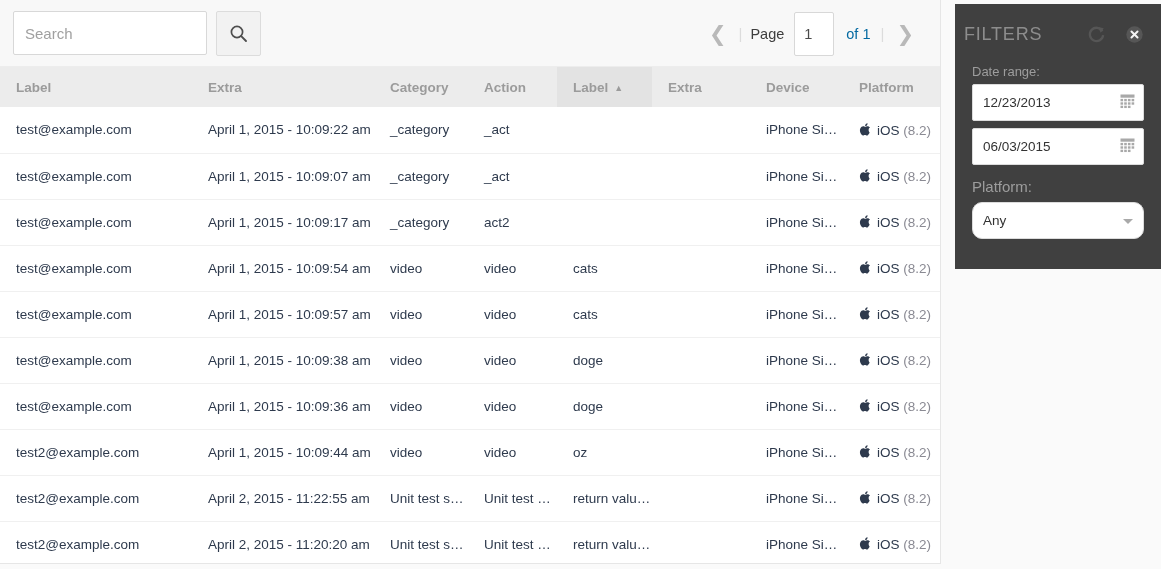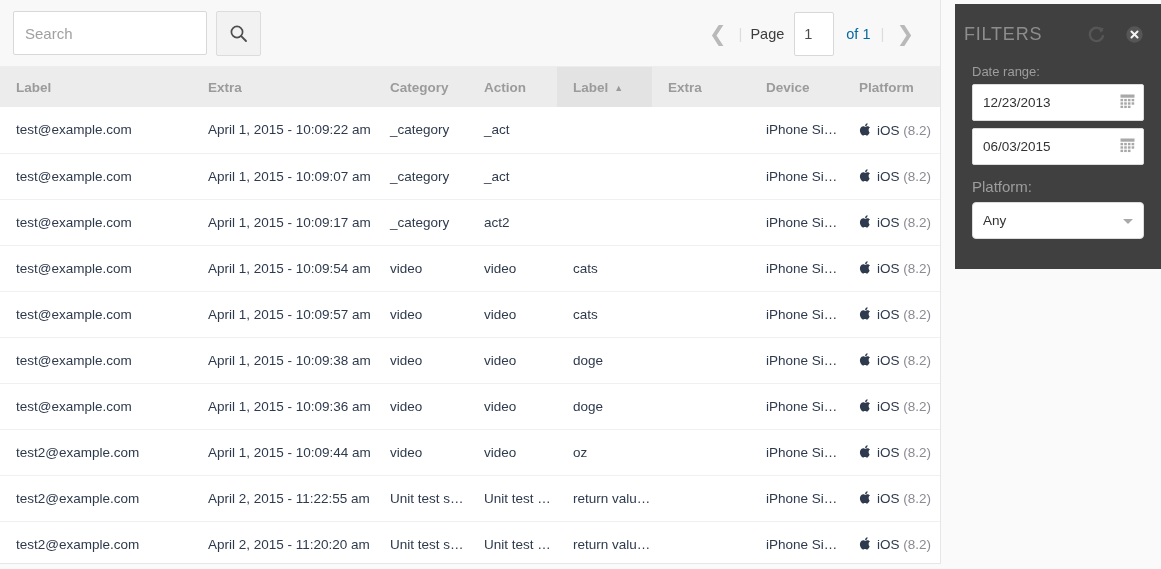--- a/index.html
+++ b/index.html
@@ -159,21 +159,21 @@
     font-size: 13.5px; color: #333;
     font-family: "Liberation Sans", sans-serif; outline: none;
   }
   .cal-ic { position: absolute; right: 8px; top: 50%; transform: translateY(-50%); cursor: pointer; }
   .flabel2 { font-size: 15px; color: #9d9d9d; margin: 13px 0 7px; }
   .select-field {
     position: relative;
     height: 37px;
     background: #fff;
     border: 1px solid #dcdcdc;
-    border-radius: 4px;
+    border-radius: 10px;
     display: flex; align-items: center;
     padding: 0 28px 0 10px;
     font-size: 13.5px; color: #333;
     cursor: pointer;
   }
   .sel-caret {
     position: absolute; right: 10px; top: 50%;
     margin-top: -2px;
     width: 0; height: 0;
     border-left: 5px solid transparent;

